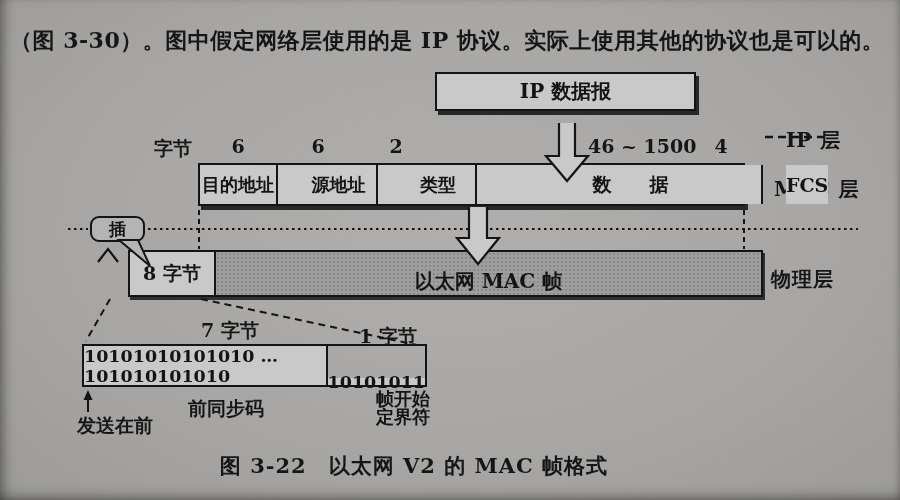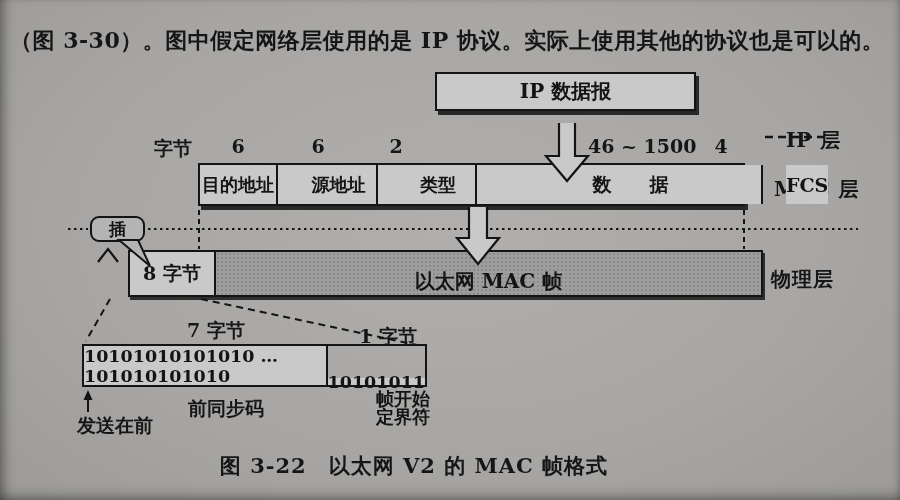--- a/index.html
+++ b/index.html
@@ -82,21 +82,21 @@
 
   <div class="abs row" style="left:128px;top:250px;width:635px;height:47px;box-shadow:2px 3px 0 rgba(18,18,18,.8);">
     <div class="cell sep" style="flex:0 0 86px;font-size:19px;">
       <span>8 字节</span>
     </div>
     <div class="cell shade" style="flex:1 1 auto;font-size:20px;">
       <span>以太网 MAC 帧</span>
     </div>
   </div>
 
-  <div class="abs txt num" style="left:216px;top:318px;">7 字节</div>
+  <div class="abs txt num" style="left:230px;top:318px;">7 字节</div>
   <div class="abs txt num" style="left:388px;top:324px;">1 字节</div>
 
   <div class="abs row" style="left:82px;top:344px;width:345px;height:43px;">
     <div class="cell bitcell sep" style="flex:1 1 auto;">
       <span>10101010101010 … 101010101010</span>
     </div>
     <div class="cell bitcell" style="flex:0 0 70px;margin-top:32px;">
       <span>10101011</span>
     </div>
   </div>

